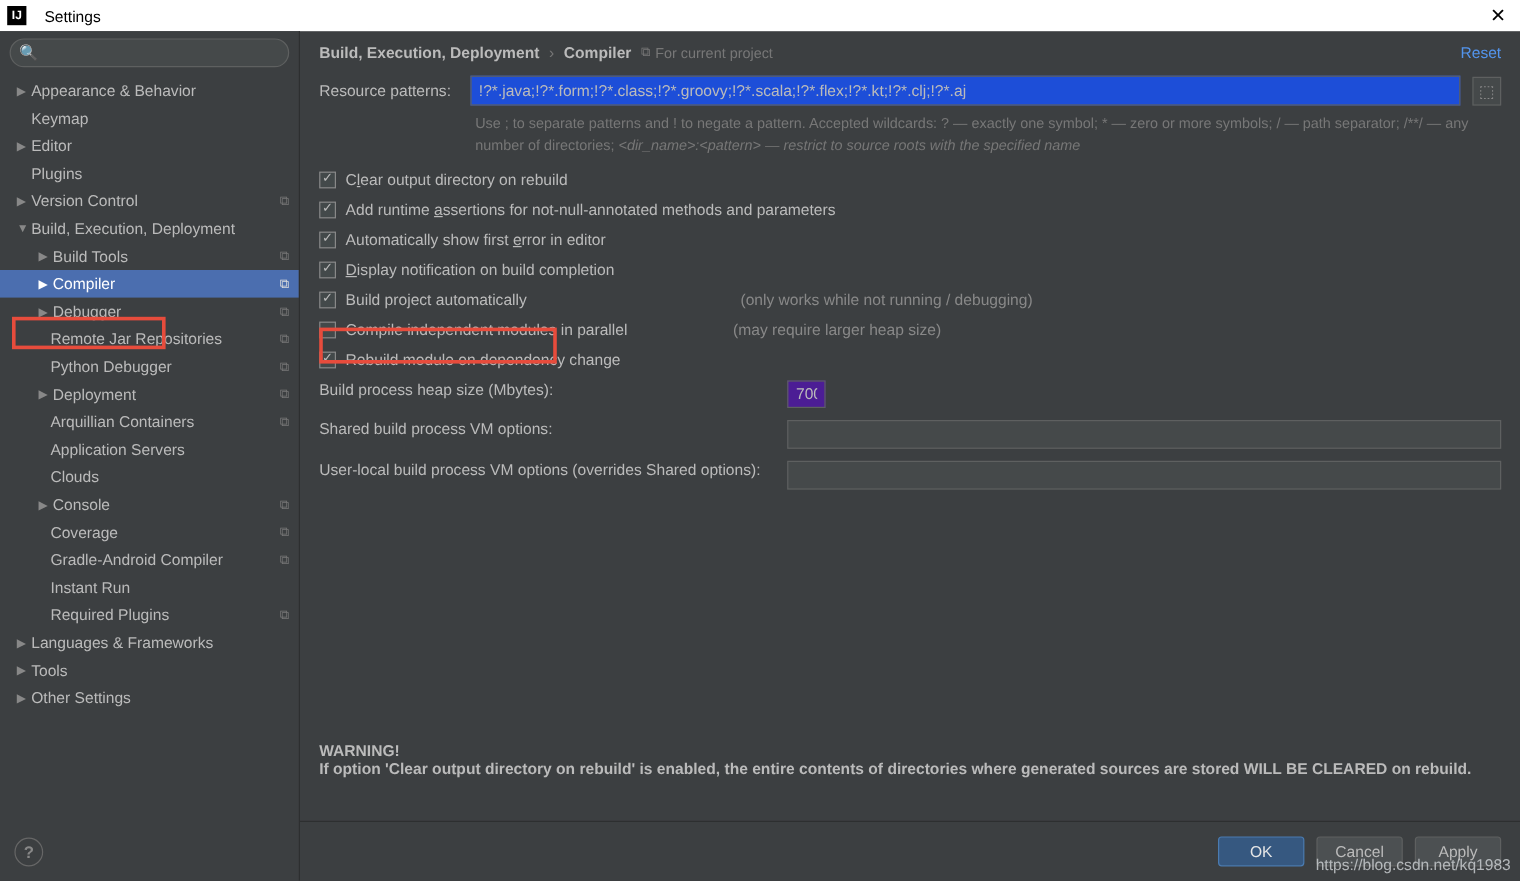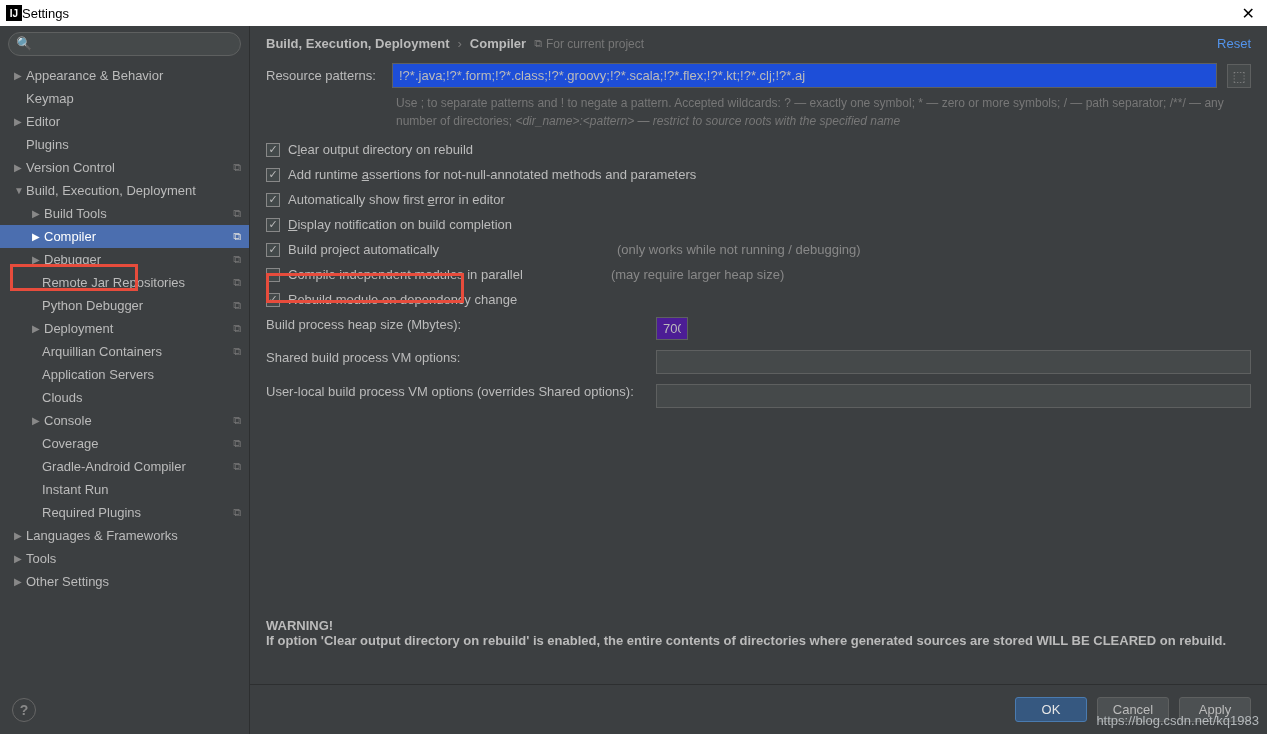--- a/index.html
+++ b/index.html
@@ -1,18 +1,18 @@
 <!DOCTYPE html>
 <html><head>
 <meta charset="utf-8">
 <style>
 * { margin:0; padding:0; box-sizing:border-box; font-family:"Segoe UI",Arial,sans-serif; }
 body { background:#3c3f41; color:#bbbbbb; font-size:13px; width:1267px; height:734px; overflow:hidden; position:relative; }
 .titlebar { background:#ffffff; height:26px; display:flex; align-items:center; padding:0 6px; color:#000; justify-content:space-between; }
-.titlebar .left { display:flex; align-items:center; gap:0; }
+.titlebar .left { display:flex; align-items:center; gap:15px; }
 .app-icon { width:16px; height:16px; background:#000; color:#fff; font-size:10px; font-weight:bold; display:flex; align-items:center; justify-content:center; }
 .close-x { font-size:16px; cursor:pointer; padding:0 6px; }
 .main { display:flex; height:calc(100% - 26px); }
 .sidebar { width:250px; background:#3c3f41; border-right:1px solid #2d2f30; display:flex; flex-direction:column; }
 .search-wrap { padding:6px 8px; }
 .search { width:100%; background:#45494a; border:1px solid #5e6060; border-radius:14px; padding:3px 8px 3px 26px; color:#bbb; font-size:13px; height:24px; }
 .search-wrap { position:relative; }
 .search-icon { position:absolute; left:16px; top:10px; color:#888; font-size:13px; }
 .tree { flex:1; overflow:auto; padding-top:2px; }
 .tree-item { display:flex; align-items:center; padding:4px 8px; cursor:pointer; white-space:nowrap; }

